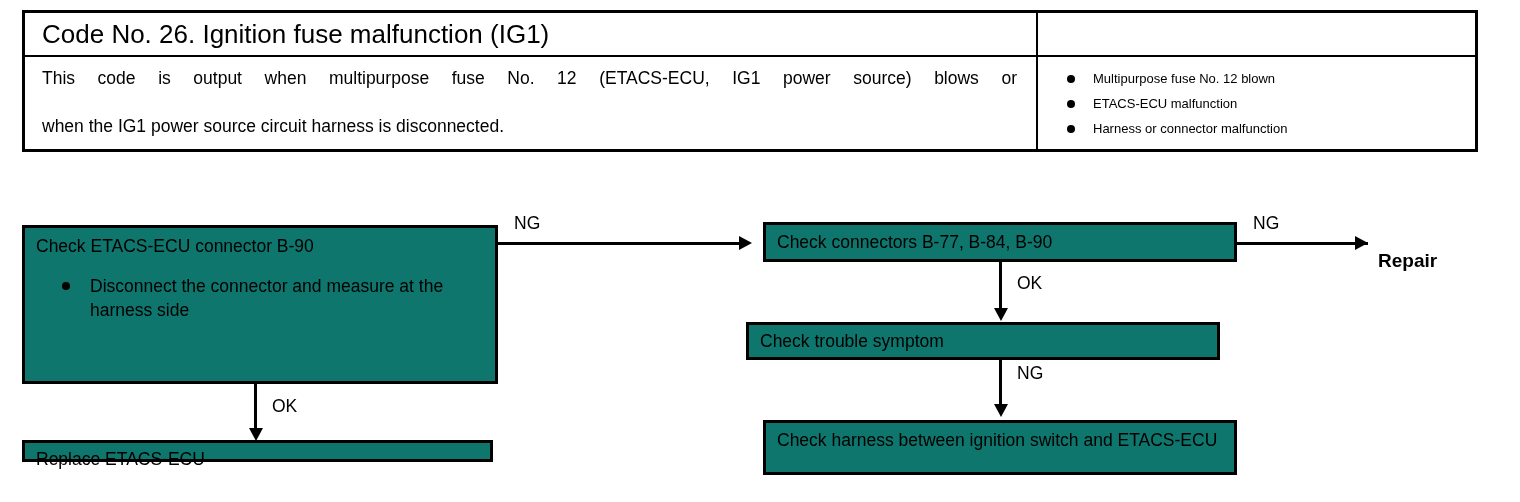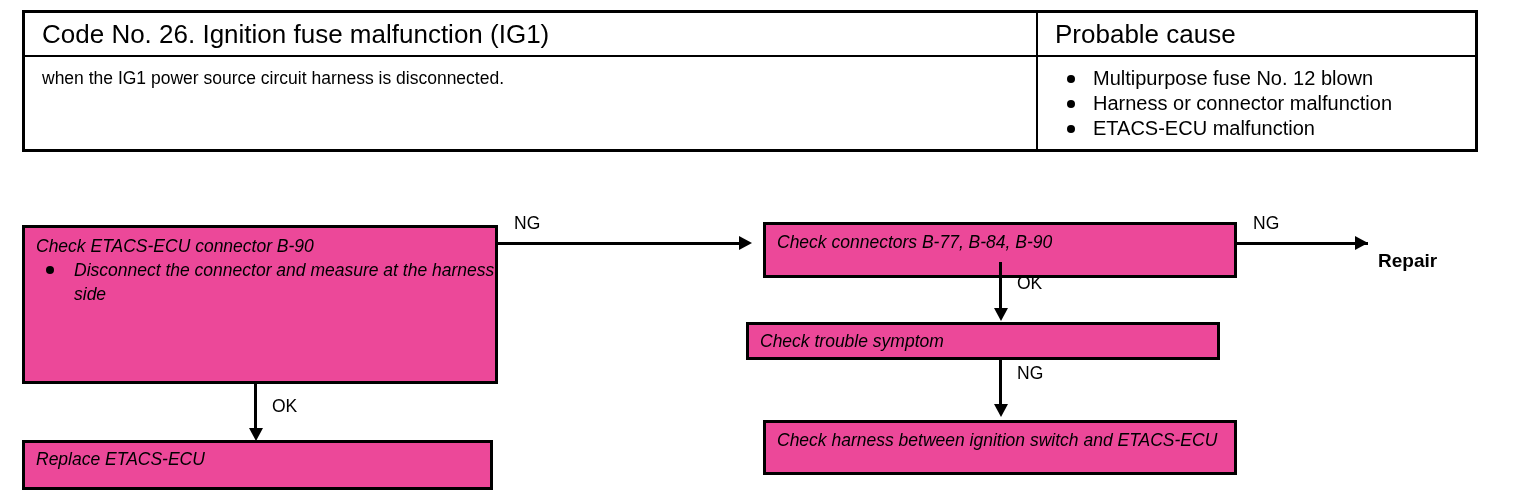--- a/index.html
+++ b/index.html
@@ -87,21 +87,21 @@
     display: inline-block;
     width: 100%;
   }
   .cause-list {
     position: absolute;
     left: 1030px;
     top: 9px;
     margin: 0;
     padding: 0;
     list-style: none;
-    font-size: 20px;
+    font-size: 13px;
     line-height: 25px;
   }
   .cause-list li {
     position: relative;
     padding-left: 38px;
     white-space: nowrap;
   }
   .cause-list li .bullet {
     position: absolute;
     left: 12px;
@@ -110,22 +110,21 @@
     height: 8px;
     background: #000;
     border-radius: 50%;
   }
 
   
   .fbox {
     position: absolute;
     border: 3px solid #000;
     box-sizing: border-box;
-    background: #ec4899;
-    font-style: italic;
+    background: #0f766e;
   }
   .fbox .line {
     font-size: 17.5px;
     line-height: 24px;
     white-space: nowrap;
   }
   .box-check-ecu {
     left: 22px;
     top: 225px;
     width: 476px;
@@ -133,21 +132,21 @@
   }
   .box-check-ecu .title {
     position: absolute;
     left: 11px;
     top: 6px;
   }
   .box-check-ecu ul {
     position: absolute;
     left: 11px;
     top: 30px;
-    margin: 0;
+    margin: 16px;
     padding: 0;
     list-style: none;
   }
   .box-check-ecu ul li {
     position: relative;
     padding-left: 38px;
     font-size: 17.5px;
     line-height: 24px;
   }
   .box-check-ecu ul li .bullet {
@@ -160,33 +159,33 @@
     border-radius: 50%;
   }
   .box-check-ecu .okline {
     display: block;
   }
 
   .box-replace-ecu {
     left: 22px;
     top: 440px;
     width: 471px;
-    height: 50px;
+    height: 22px;
   }
   .box-replace-ecu .line {
     position: absolute;
     left: 11px;
     top: 4px;
   }
 
   .box-check-conn {
     left: 763px;
     top: 222px;
     width: 474px;
-    height: 56px;
+    height: 40px;
   }
   .box-check-conn .line {
     position: absolute;
     left: 11px;
     top: 5px;
   }
 
   .box-trouble {
     left: 746px;
     top: 322px;
@@ -254,39 +253,39 @@
 </head>
 <body>
 
 <div id="page">
 
   <div class="dtc-table">
     <div class="hrow"></div>
     <div class="vdiv"></div>
 
     <div class="hdr-left">Code No. 26. Ignition fuse malfunction (IG1)</div>
-    <div class="hdr-right">Probable cause</div>
 
     <div class="brow">
       <div class="body-left">
+        <p class="justified">This code is output when multipurpose fuse No. 12 (ETACS-ECU, IG1 power source) blows or</p>
         <p>when the IG1 power source circuit harness is disconnected.</p>
       </div>
 
       <ul class="cause-list">
         <li>
           <span class="bullet"></span>
           <span>Multipurpose fuse No. 12 blown</span>
         </li>
         <li>
           <span class="bullet"></span>
-          <span>Harness or connector malfunction</span>
+          <span>ETACS-ECU malfunction</span>
         </li>
         <li>
           <span class="bullet"></span>
-          <span>ETACS-ECU malfunction</span>
+          <span>Harness or connector malfunction</span>
         </li>
       </ul>
     </div>
   </div>
 
   <div class="fbox box-check-ecu">
     <div class="line title">Check ETACS-ECU connector B-90</div>
     <ul>
       <li>
         <span class="bullet"></span>

